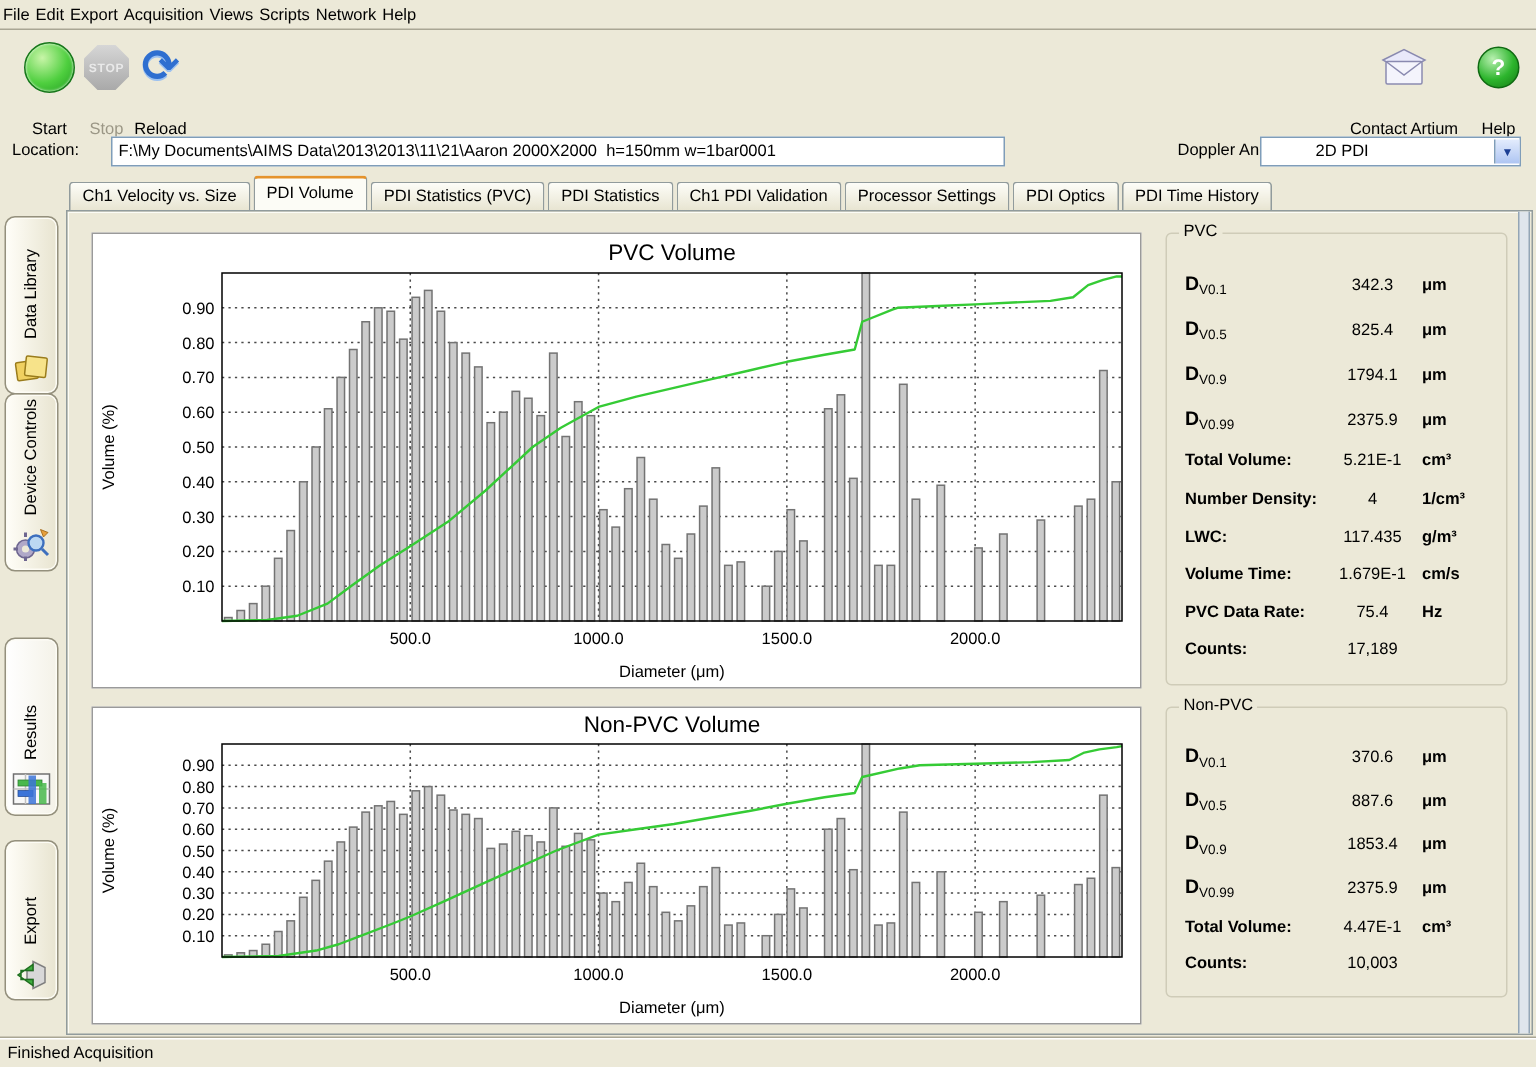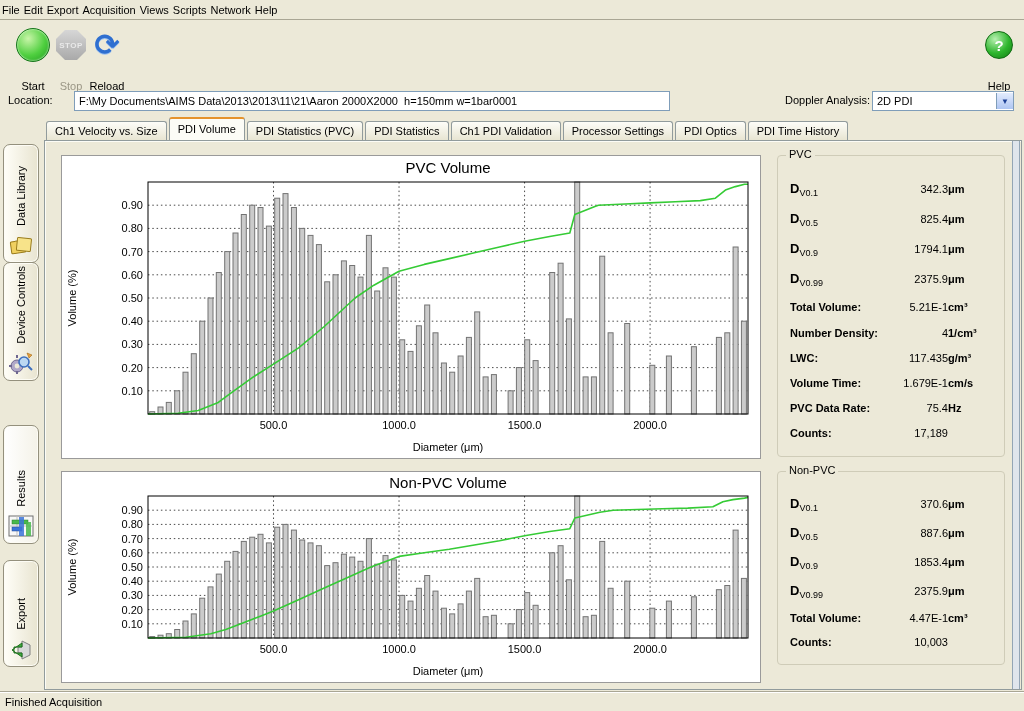--- a/index.html
+++ b/index.html
@@ -19,21 +19,21 @@
   .start-circle{width:32px;height:32px;border-radius:50%;background:radial-gradient(circle at 35% 30%,#c8f5a8,#4fcf3f 55%,#1f9a1f);border:1px solid #17771b;box-shadow:inset 0 0 2px #fff;}
   .stop-oct{width:30px;height:30px;background:linear-gradient(#d6d6d6,#a9a9a9);clip-path:polygon(30% 0,70% 0,100% 30%,100% 70%,70% 100%,30% 100%,0 70%,0 30%);display:flex;align-items:center;justify-content:center;color:#e9e9e9;font-weight:bold;font-size:8px;letter-spacing:.5px;}
   .reload-glyph{font-size:30px;line-height:30px;color:#2f6fd0;font-weight:bold;text-shadow:0 1px 0 #9cc1f0;}
   .help-sphere{width:26px;height:26px;border-radius:50%;background:radial-gradient(circle at 35% 28%,#b8f0b0,#2db52d 55%,#137a13);border:1px solid #0f6a12;color:#fff;font-weight:bold;font-size:15px;display:flex;align-items:center;justify-content:center;}
 
   
   #locrow{position:absolute;left:0;top:88px;width:1024px;height:26px;}
   #loc-label{position:absolute;left:8px;top:6px;}
   #loc-input{position:absolute;left:74px;top:3px;width:586px;height:16px;background:#fff;border:1px solid #7f9db9;font-family:"Liberation Sans",sans-serif;font-size:11px;padding:1px 4px;color:#000;}
   #doppler-label{position:absolute;right:154px;top:6px;}
-  #doppler-select{position:absolute;right:10px;top:3px;width:140px;height:18px;background:#fff;border:1px solid #7f9db9;display:flex;align-items:center;}
+  #doppler-select{position:absolute;right:10px;top:3px;width:140px;height:18px;background:#fff;border:1px solid #7f9db9;display:flex;align-items:center;padding-left:32px;}
   #doppler-value{flex:1;padding-left:4px;}
   #doppler-arrow{width:16px;height:16px;margin:0;background:linear-gradient(#e3ecfd,#aec5f2);border-left:1px solid #7f9db9;display:flex;align-items:center;justify-content:center;color:#1c3f94;font-size:8px;}
 
   
   #sidebar{position:absolute;left:0;top:118px;width:43px;height:572px;}
   .side-btn{position:absolute;left:3px;width:34px;border:1px solid #94907d;border-radius:7px;background:linear-gradient(to right,#fffef8,#e8e4d0);display:flex;flex-direction:column;align-items:center;justify-content:flex-end;padding-bottom:5px;box-shadow:inset 0 0 0 1px #fdfcf5;cursor:pointer;}
   .side-btn.active{background:linear-gradient(to right,#ffffff,#f4f2e8);}
   .side-btn .vlabel{writing-mode:vertical-rl;transform:rotate(180deg);margin-bottom:7px;white-space:nowrap;font-size:11px;}
   .side-btn .sicon{width:26px;height:24px;}
 
@@ -51,21 +51,21 @@
   
   .groupbox{position:absolute;border:1px solid #cfccb8;border-radius:4px;}
   .groupbox .gb-title{position:absolute;top:-8px;left:8px;background:#ece9d8;padding:0 3px;}
   #gb-pvc{left:732px;top:14px;width:226px;height:300px;}
   #gb-nonpvc{left:732px;top:330px;width:226px;height:192px;}
   .gb-rows{position:absolute;left:12px;right:10px;top:18px;bottom:10px;display:flex;flex-direction:column;justify-content:space-around;}
   .stat-row{display:flex;align-items:baseline;}
   .stat-label{flex:1;font-weight:bold;}
   .dv-base{font-size:13px;font-weight:bold;}
   .dv-sub{font-size:9px;font-weight:normal;vertical-align:-3px;}
-  .stat-value{width:66px;text-align:right;}
+  .stat-value{width:66px;text-align:center;}
   .stat-unit{width:46px;font-weight:bold;}
 
   #splitter{position:absolute;right:1px;top:0;bottom:0;width:6px;background:#dfe5ec;border-left:1px solid #93a5b5;border-right:1px solid #93a5b5;cursor:col-resize;}
 
   
   #statusbar{position:absolute;left:0;top:691px;width:1024px;height:20px;border-top:1px solid #a9a694;box-shadow:inset 0 1px 0 #fff;display:flex;align-items:center;padding-left:5px;box-sizing:border-box;background:#ece9d8;}
 
   svg text{font-family:"Liberation Sans","DejaVu Sans",sans-serif;}
 </style>
 </head>
@@ -95,20 +95,30 @@
       <div class="ico">
           <div class="stop-oct">STOP</div>
         </div>
       <div class="lbl">Stop</div>
     </div>
     <div class="tool-btn" style="left:76px;">
       <div class="ico">
           <div class="reload-glyph">⟳</div>
         </div>
       <div class="lbl">Reload</div>
+    </div>
+    <div class="tool-btn" style="left:896px;width:80px;">
+      <div class="ico">
+        <svg width="36" height="26" viewBox="0 0 36 26">
+          <polygon points="4,8 18,1 32,8 18,16" fill="#e9e9fa" stroke="#8a8ab0" stroke-width="1"></polygon>
+          <rect x="6" y="9" width="24" height="15" rx="1" fill="#f4f4fc" stroke="#8a8ab0" stroke-width="1"></rect>
+          <polyline points="6,9 18,18 30,9" fill="none" stroke="#8a8ab0" stroke-width="1"></polyline>
+        </svg>
+      </div>
+      <div class="lbl">Contact Artium</div>
     </div>
     <div class="tool-btn" style="left:968px;">
       <div class="ico">
           <div class="help-sphere">?</div>
         </div>
       <div class="lbl">Help</div>
     </div>
   </div>
 
   <div id="locrow">

